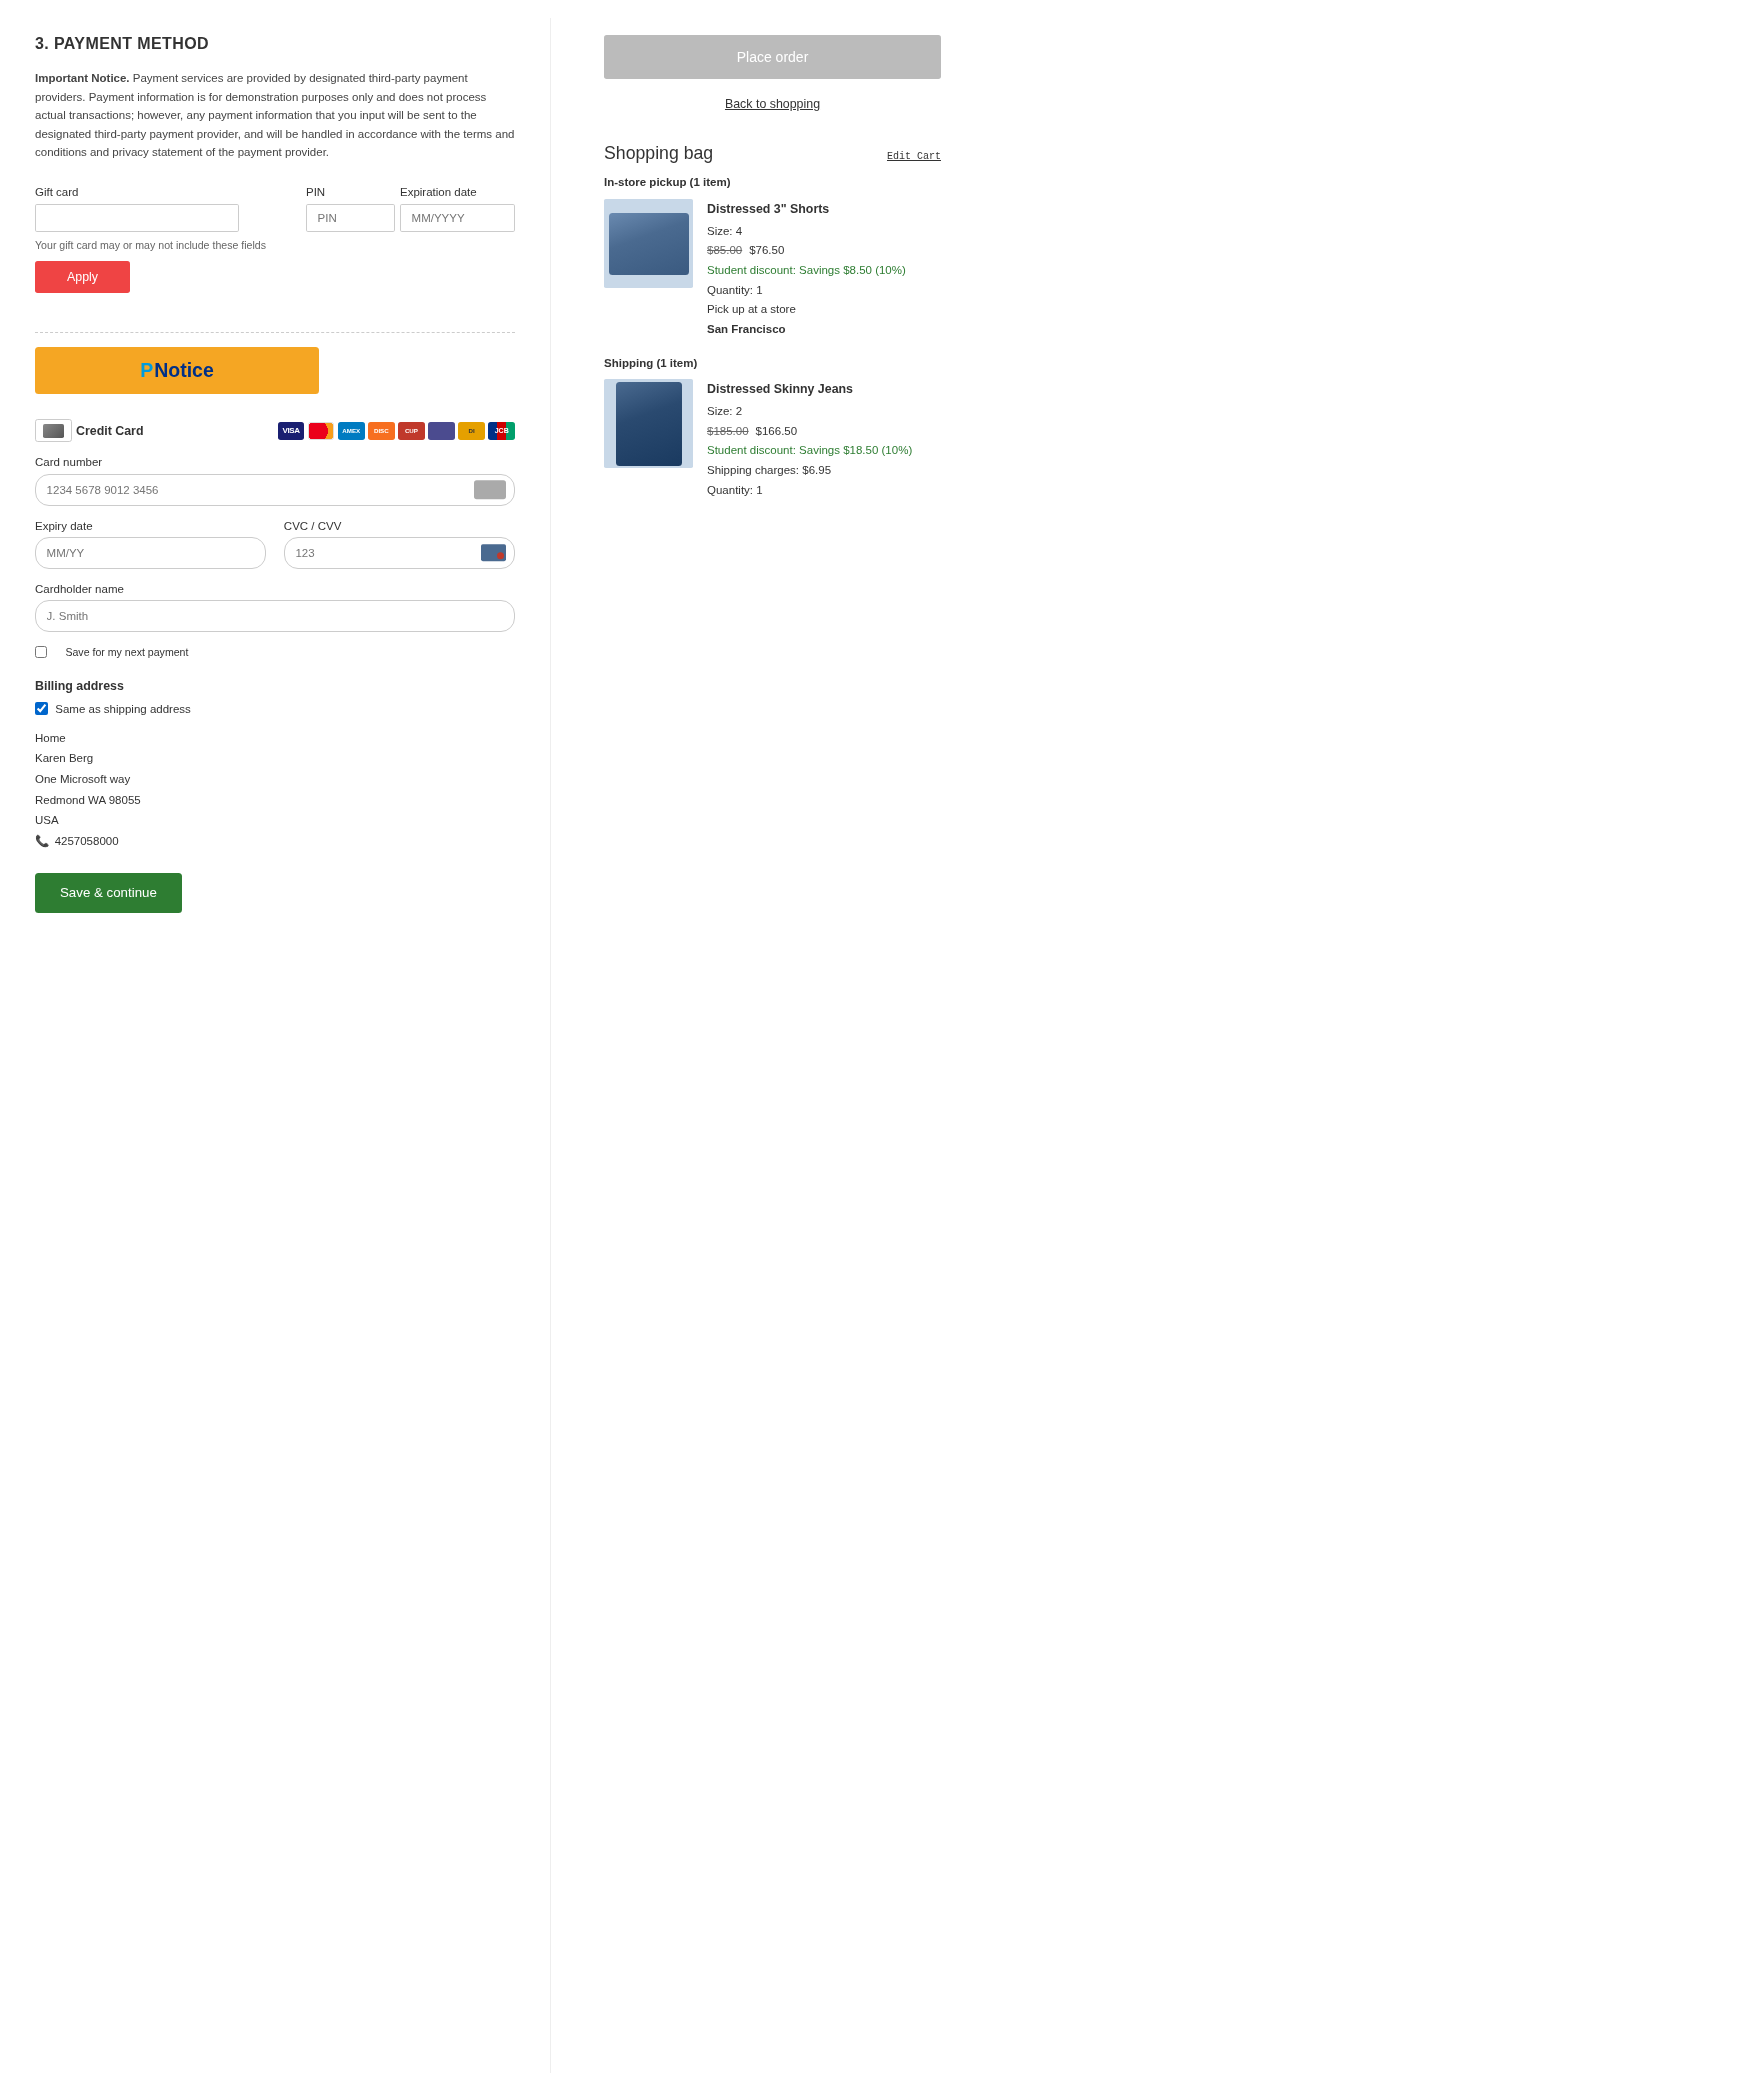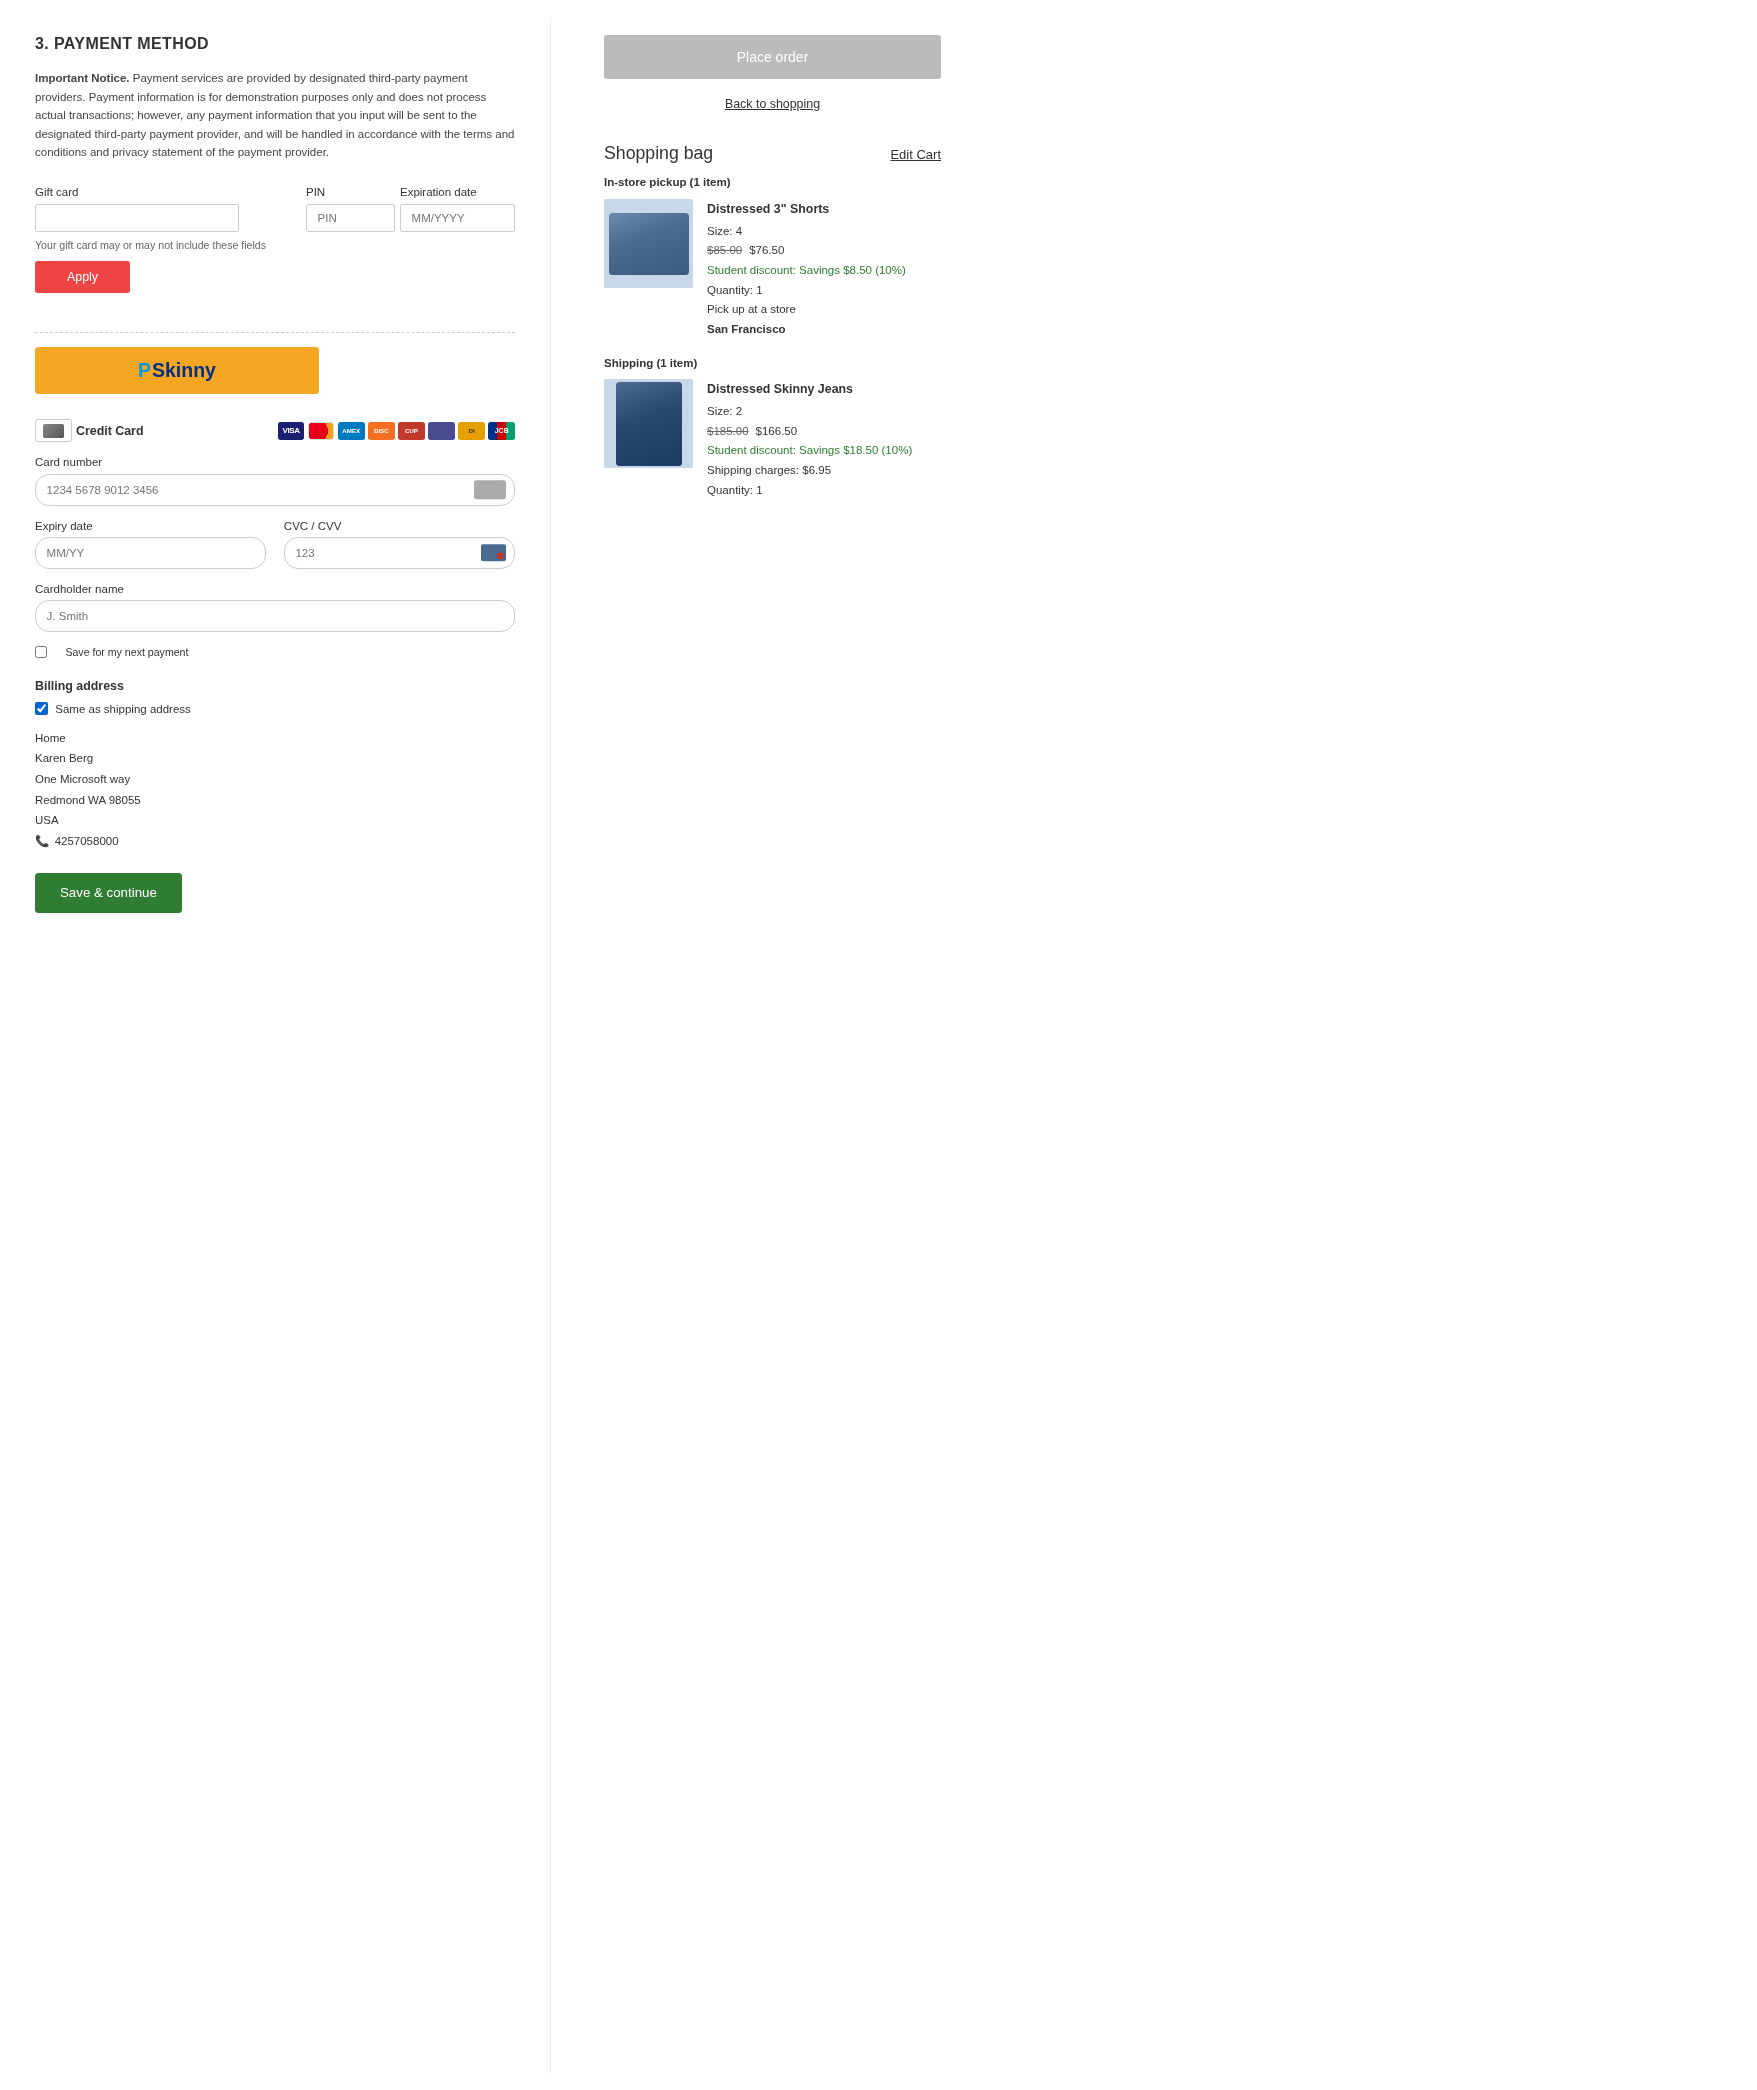--- a/index.html
+++ b/index.html
@@ -292,24 +292,25 @@
       justify-content: space-between;
       margin-bottom: 12.4px;
       max-width: 337px;
     }
     .shopping-bag-title {
       font-size: 17.7px;
       color: #333;
       font-weight: 400;
     }
     .edit-cart-link {
-      font-size: 13px;
+      font-size: 10px;
       color: #333;
       text-decoration: underline;
       cursor: pointer;
+      font-family: Liberation Mono, monospace;
     }
     .group-label {
       font-weight: bold;
       font-size: 11.5px;
       margin-bottom: 10.6px;
     }
     .cart-item {
       display: flex;
       gap: 14px;
       margin-bottom: 17.7px;
@@ -400,21 +401,21 @@
       <div class="gift-note">Your gift card may or may not include these fields</div>
       <button class="apply-btn">Apply</button>
     </div>
 
     <hr class="divider-dashed">
 
     
     <div>
       <button class="paypal-btn">
         <span style="font-size:19.5px; font-weight:bold; color:#009cde;">P</span>
-        <span style="font-size:19.5px; font-weight:bold; color:#003087; margin-left:0.9px;">Skinny</span>
+        <span style="font-size:19.5px; font-weight:bold; color:#003087; margin-left:0.9px;">Notice</span>
       </button>
     </div>
 
     
     <div class="credit-card-section">
       <div class="credit-card-header">
         <div class="credit-card-label">
           <div class="card-icon-box">
             <div class="card-chip"></div>
           </div>

